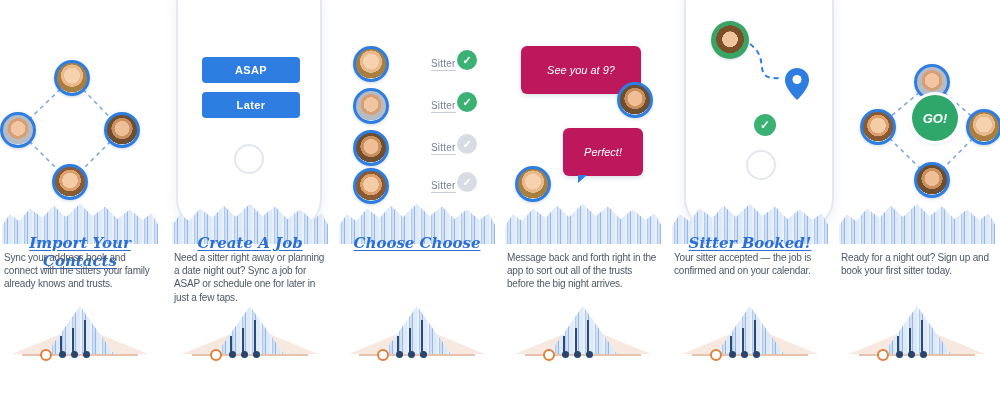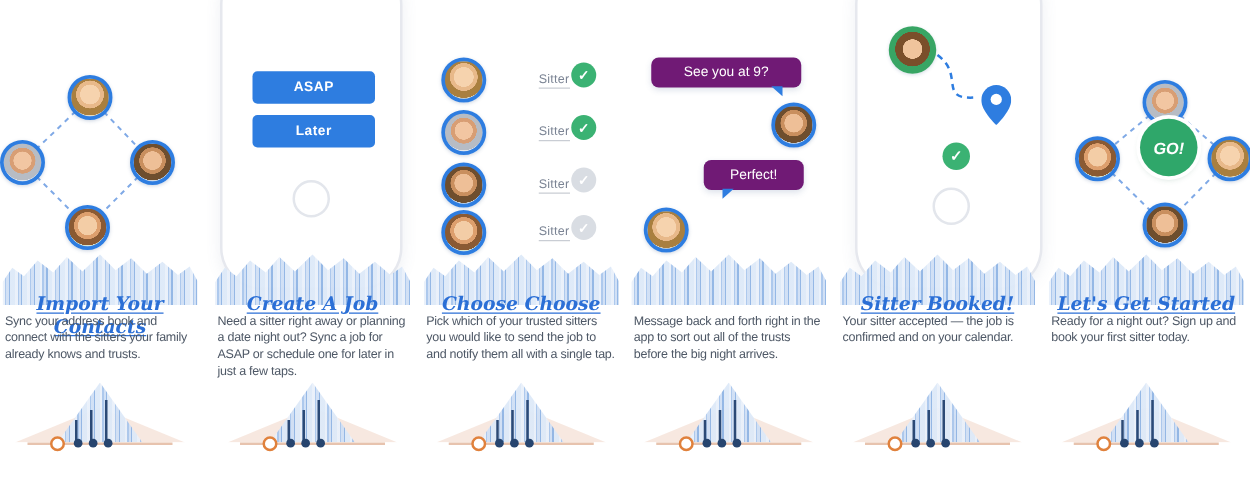--- a/index.html
+++ b/index.html
@@ -28,23 +28,23 @@
 
   
   .check{position:absolute;width:22px;height:22px;border-radius:50%;color:#fff;font-size:12px;font-weight:bold;
          display:flex;align-items:center;justify-content:center;}
   .check::after{content:"\2713";}
   .check.on{background:#3bb273;}
   .check.off{background:#d9dde3;}
   .check.small{width:20px;height:20px;font-size:11px;}
 
   
-  .bubble{position:absolute;background:#701a75;color:#fff;border-radius:6px;font-size:11px;
-          height:24px;display:flex;align-items:center;justify-content:center;padding:0 10px;box-sizing:border-box;
-          box-shadow:0 2px 5px rgba(60,90,140,.18);}
+  .bubble{position:absolute;background:#be185d;color:#fff;border-radius:6px;font-size:11px;
+          height:48px;display:flex;align-items:center;justify-content:center;padding:0 10px;box-sizing:border-box;
+          box-shadow:0 2px 5px rgba(60,90,140,.18);font-style:italic;}
   .tail-br::after{content:"";position:absolute;bottom:-7px;right:15px;width:0;height:0;
           border-left:9px solid transparent;border-top:8px solid #2e7de0;}
   .tail-bl::after{content:"";position:absolute;bottom:-7px;left:15px;width:0;height:0;
           border-right:9px solid transparent;border-top:8px solid #2e7de0;}
 
   
   .go{position:absolute;width:46px;height:46px;border-radius:50%;background:#2fa76a;color:#fff;
       display:flex;align-items:center;justify-content:center;font-size:13px;font-weight:bold;font-style:italic;
       box-shadow:0 0 0 3px #fff,0 2px 5px rgba(60,120,90,.3);}
 
@@ -149,21 +149,20 @@
       <div class="av f3" style="left:16px;top:130px"></div>
       <div class="srow-label" style="left:58px;top:142px">Sitter</div>
       <div class="check off small" style="left:120px;top:134px"></div>
 
       <div class="av f4" style="left:16px;top:168px"></div>
       <div class="srow-label" style="left:58px;top:180px">Sitter</div>
       <div class="check off small" style="left:120px;top:172px"></div>
     </div>
     <div class="band stripes"></div>
     <div class="title">Choose Choose</div>
-    <div class="body">Pick which of your trusted sitters you would like to send the job to and notify them all with a single tap.</div>
     <div class="deco">
       <div class="peach"></div>
       <div class="bluetri stripes"></div>
       <div class="baseline"></div>
       <span class="stem s1"></span>
       <span class="stem s2"></span>
       <span class="stem s3"></span>
       <span class="dot-o"></span>
       <span class="dot-n d1"></span>
       <span class="dot-n d2"></span>
@@ -231,21 +230,20 @@
       <svg width="160" height="230">
         <path d="M95 82 L41 127 M95 82 L147 127 M41 127 L95 180 M147 127 L95 180" stroke="#7fa9e6" stroke-width="1.6" stroke-dasharray="4 4" fill="none"></path>
       </svg>
       <div class="av f2" style="left:77px;top:64px"></div>
       <div class="av f4" style="left:23px;top:109px"></div>
       <div class="av f1" style="left:129px;top:109px"></div>
       <div class="av f3" style="left:77px;top:162px"></div>
       <div class="go" style="left:75px;top:95px">GO!</div>
     </div>
     <div class="band stripes"></div>
-    <div class="title">Let's Get Started</div>
     <div class="body">Ready for a night out? Sign up and book your first sitter today.</div>
     <div class="deco">
       <div class="peach"></div>
       <div class="bluetri stripes"></div>
       <div class="baseline"></div>
       <span class="stem s1"></span>
       <span class="stem s2"></span>
       <span class="stem s3"></span>
       <span class="dot-o"></span>
       <span class="dot-n d1"></span>

